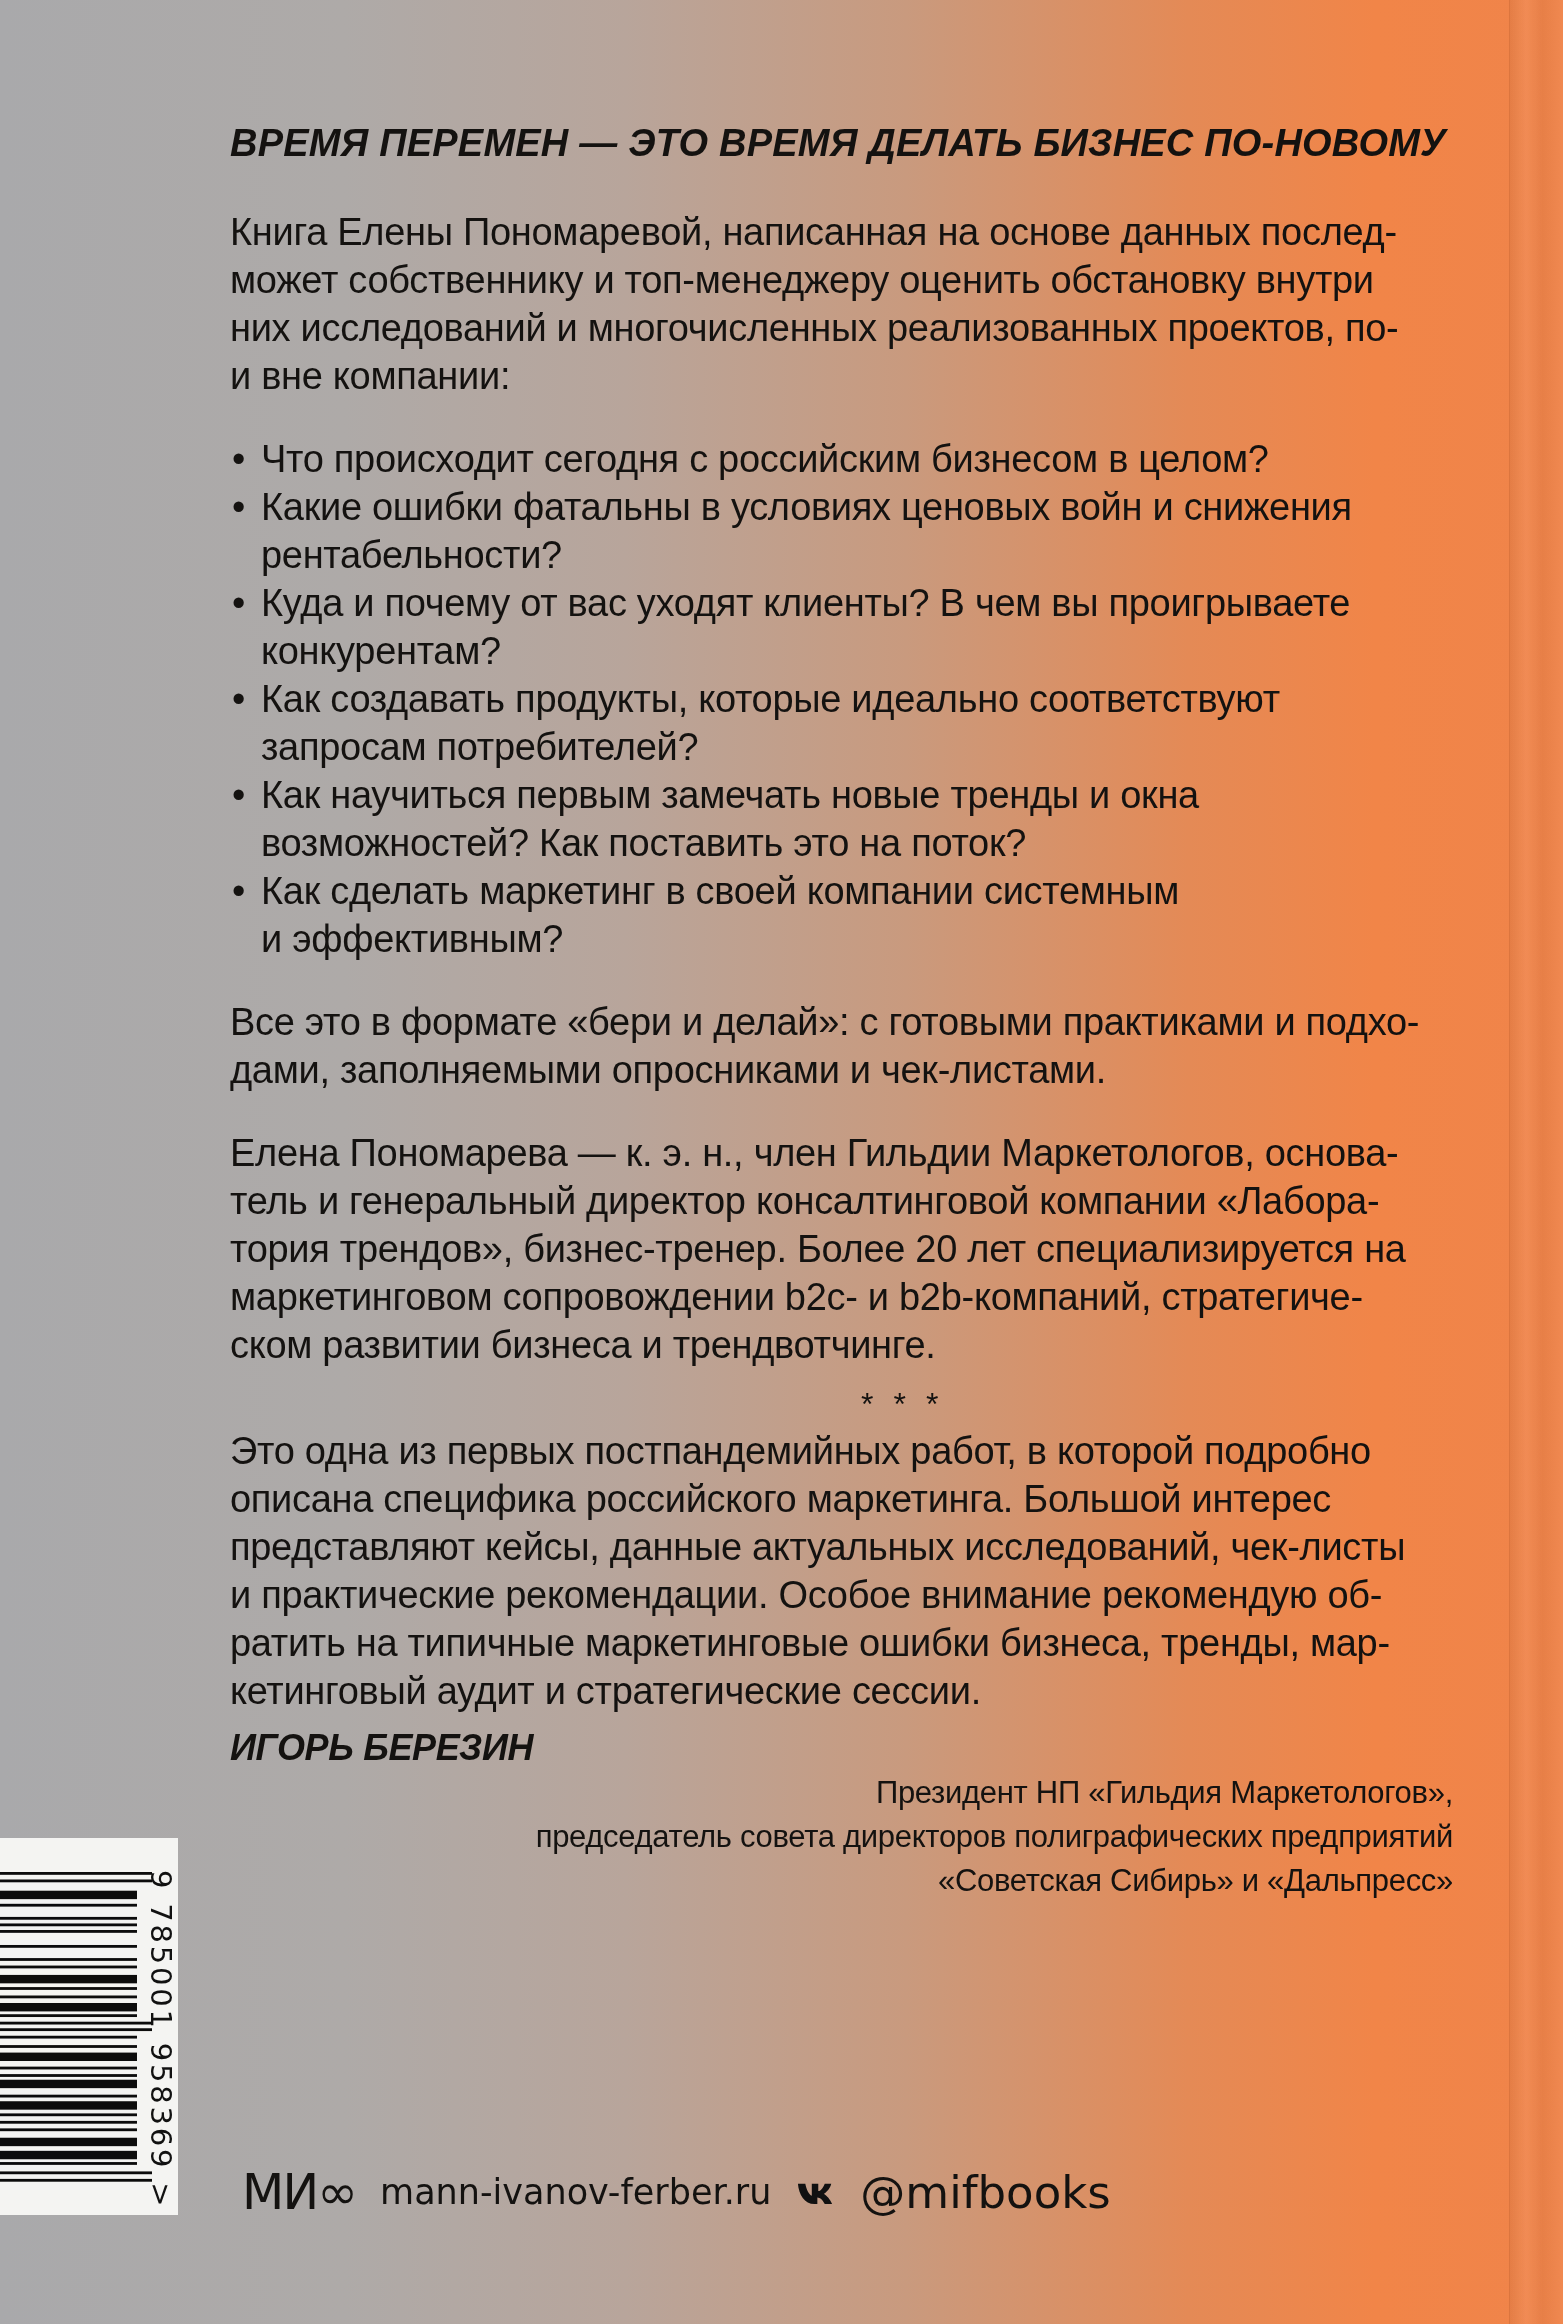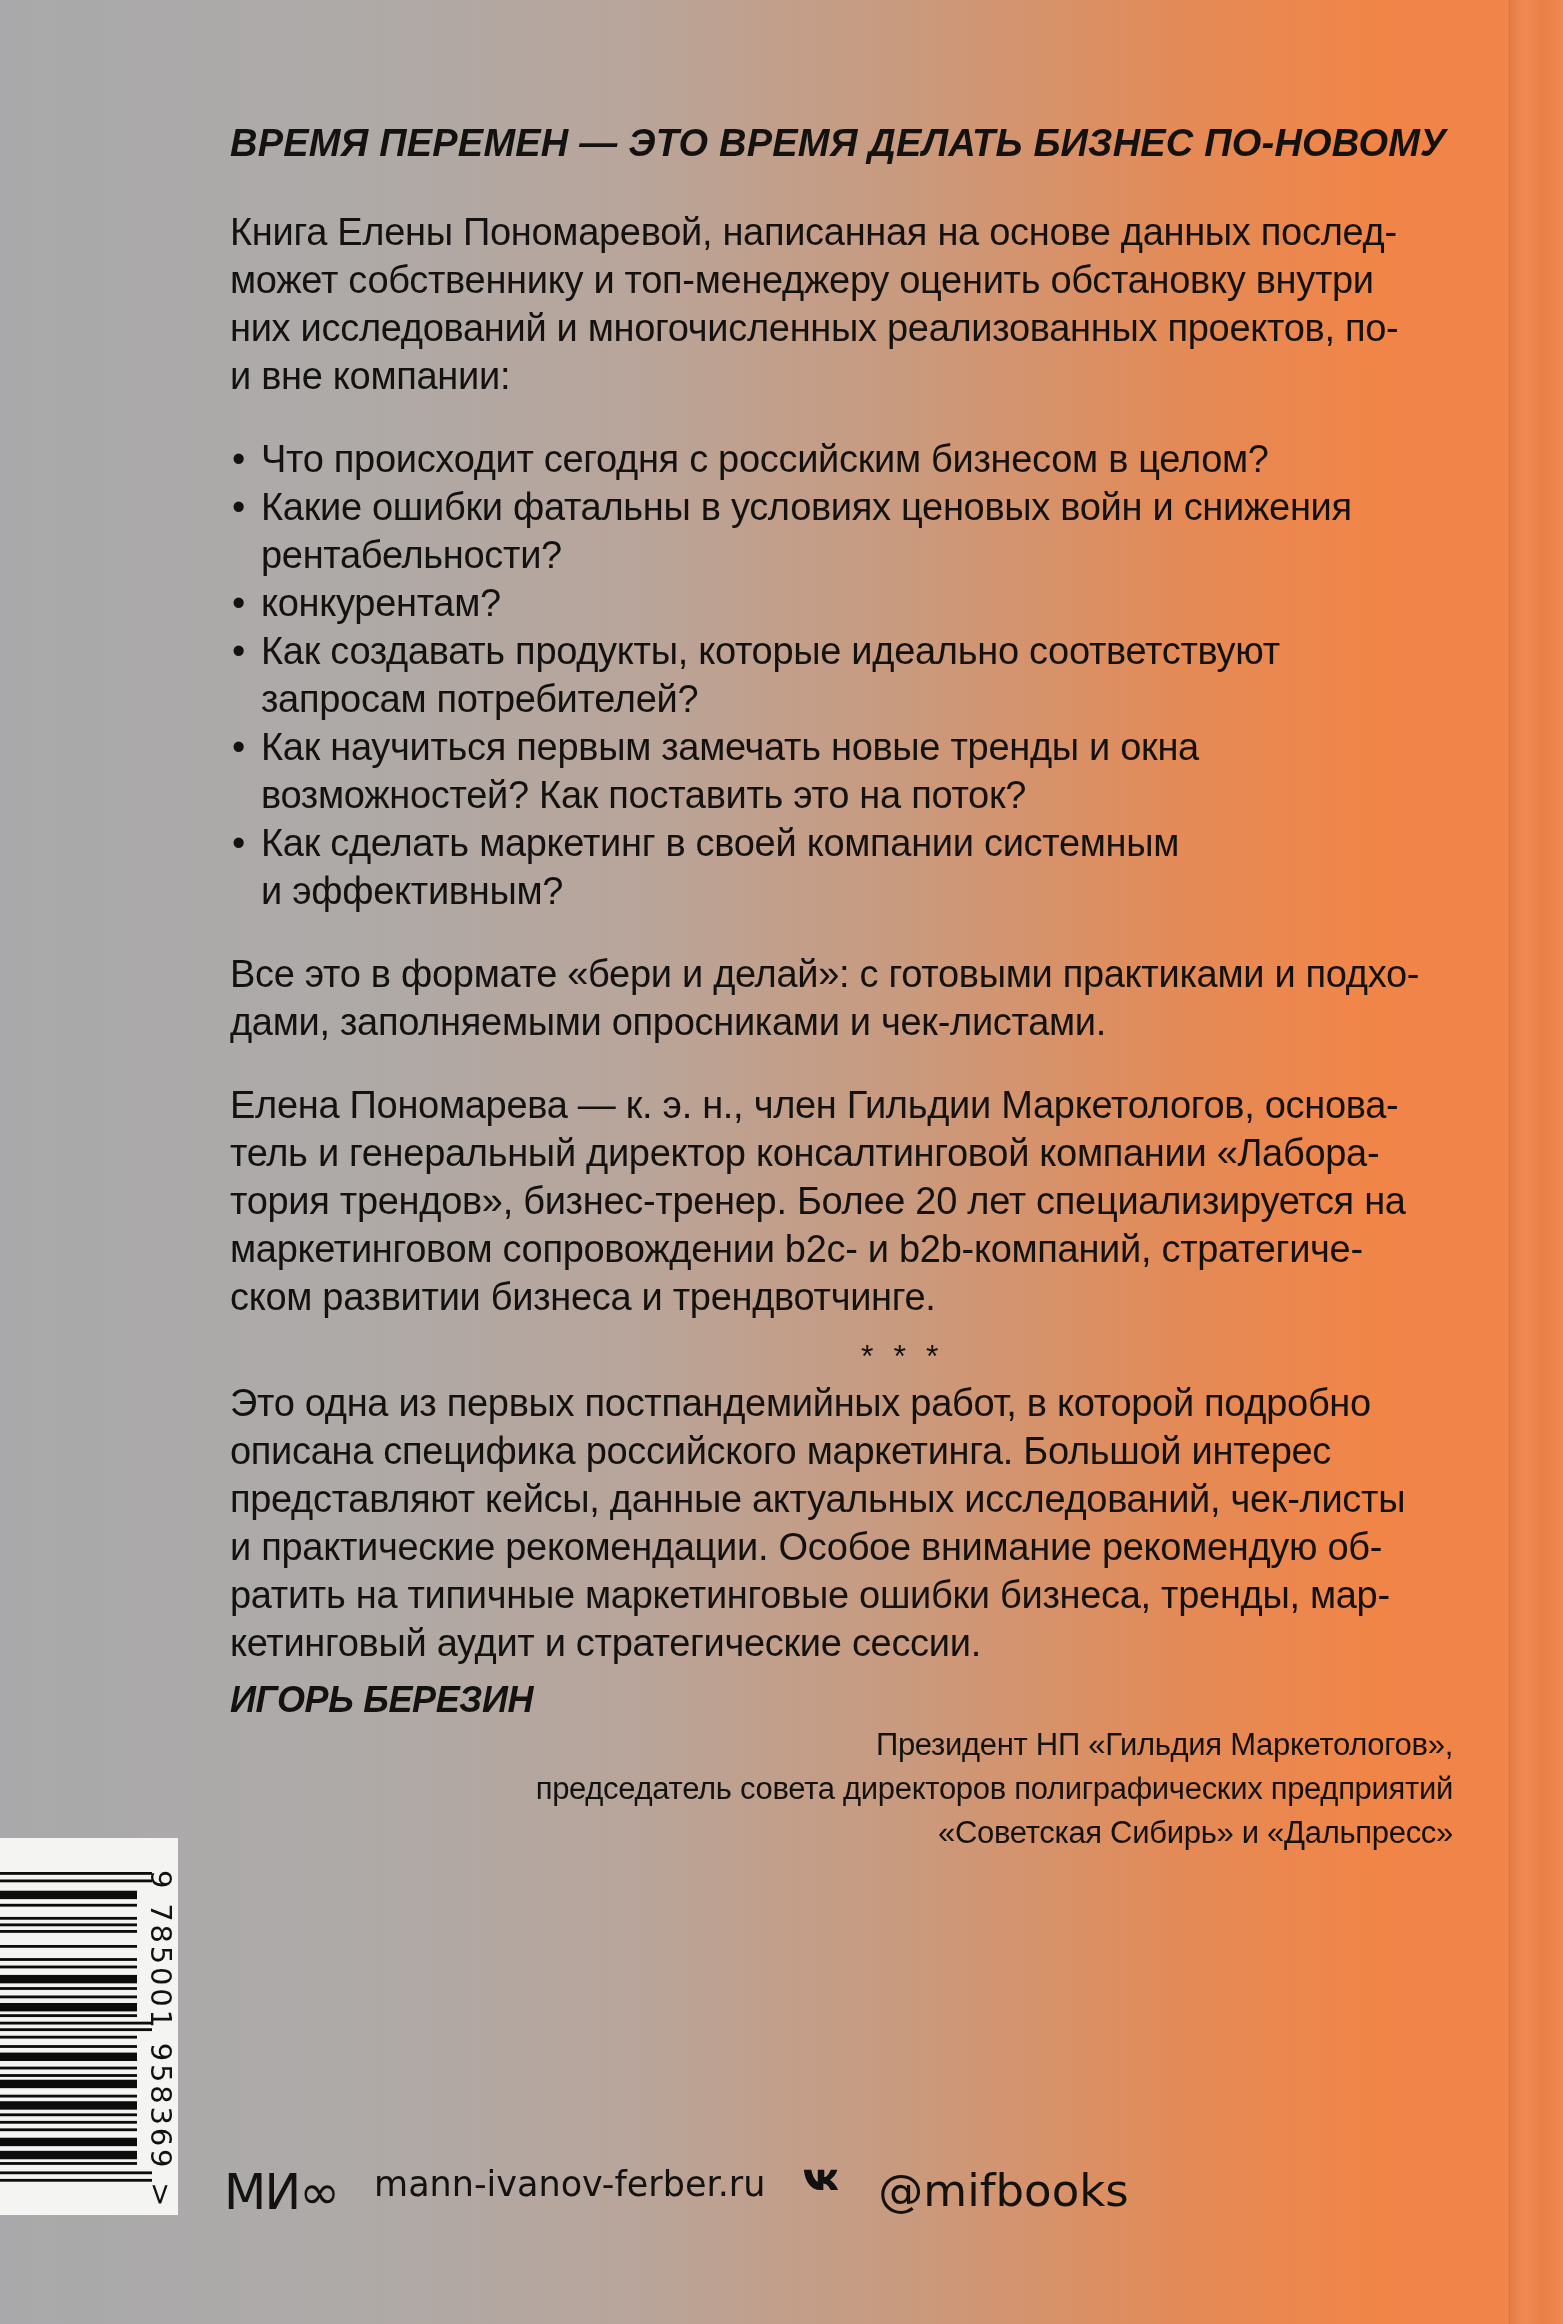--- a/index.html
+++ b/index.html
@@ -40,22 +40,22 @@
     position: absolute; left: 0; top: 1838px; width: 178px; height: 377px;
     background: #f4f4f2;
   }
   .bars { position: absolute; left: 0; top: 34px; width: 152px; height: 320px; }
   .isbn {
     position: absolute; left: 144px; top: 24px; width: 34px; height: 347px;
     writing-mode: vertical-rl; font-family: "DejaVu Sans", sans-serif;
     font-size: 29px; letter-spacing: 2.8px; text-align: right; color: #111;
   }
   .publisher-row {
-    position: absolute; left: 224px; top: 2164px; height: 56px;
-    display: flex; gap: 12px; white-space: nowrap;
+    position: absolute; left: 242px; top: 2164px; height: 56px;
+    display: flex; align-items: center; gap: 0; white-space: nowrap;
   }
   .logo { font-family: "DejaVu Sans", sans-serif; font-size: 49px; letter-spacing: -1.9px; margin-right: 24px; font-weight: normal; }
   .site { font-family: "DejaVu Sans", sans-serif; font-size: 35px; margin-right: 26px; }
   .vk-icon { width: 37px; height: 28px; margin-right: 26px; }
   .handle { font-family: "DejaVu Sans", sans-serif; font-size: 45px; }
 </style>
 </head>
 <body>
 
 <div class="cover">
@@ -76,20 +76,21 @@
         <span class="bullet">•</span>
         <span class="ln">Что происходит сегодня с российским бизнесом в целом?</span>
       </li>
       <li>
         <span class="bullet">•</span>
         <span class="ln">Какие ошибки фатальны в условиях ценовых войн и снижения</span>
         <span class="ln">рентабельности?</span>
       </li>
       <li>
         <span class="bullet">•</span>
+        <span class="ln">Куда и почему от вас уходят клиенты? В чем вы проигрываете</span>
         <span class="ln">конкурентам?</span>
       </li>
       <li>
         <span class="bullet">•</span>
         <span class="ln">Как создавать продукты, которые идеально соответствуют</span>
         <span class="ln">запросам потребителей?</span>
       </li>
       <li>
         <span class="bullet">•</span>
         <span class="ln">Как научиться первым замечать новые тренды и окна</span>

